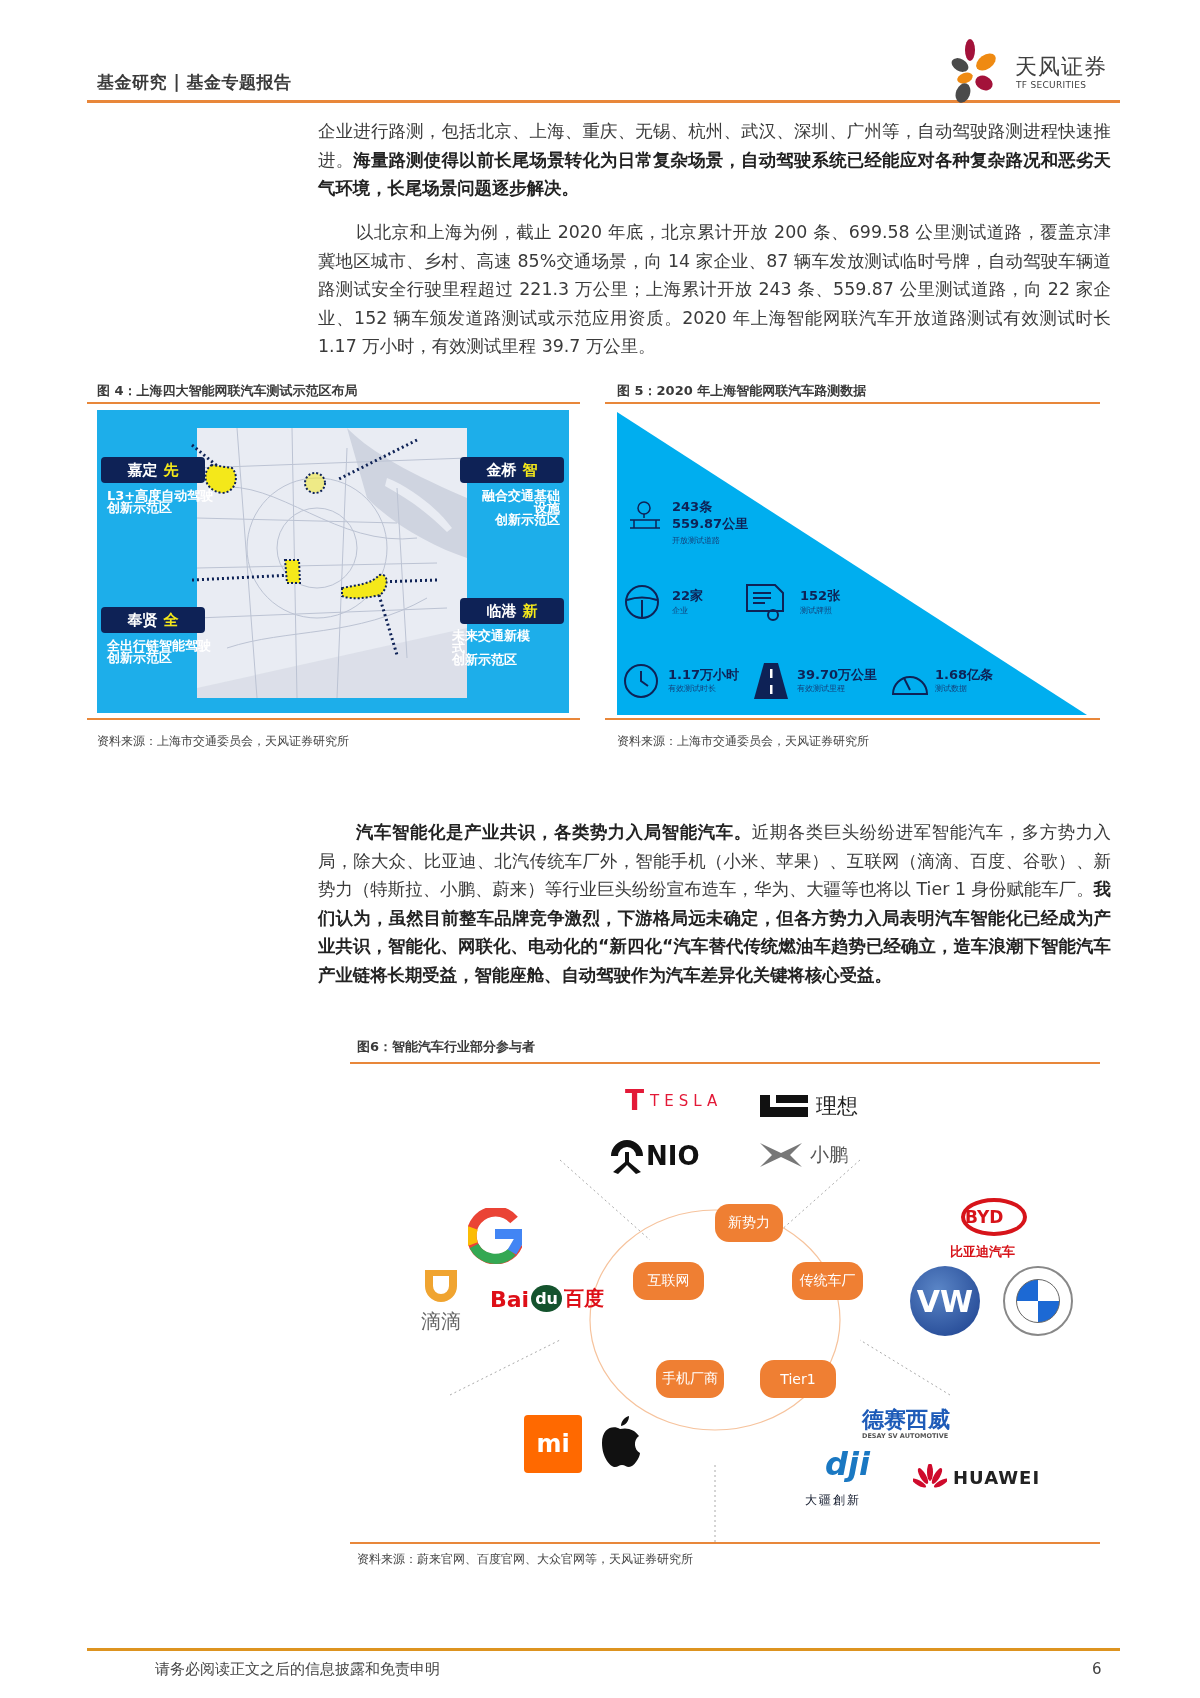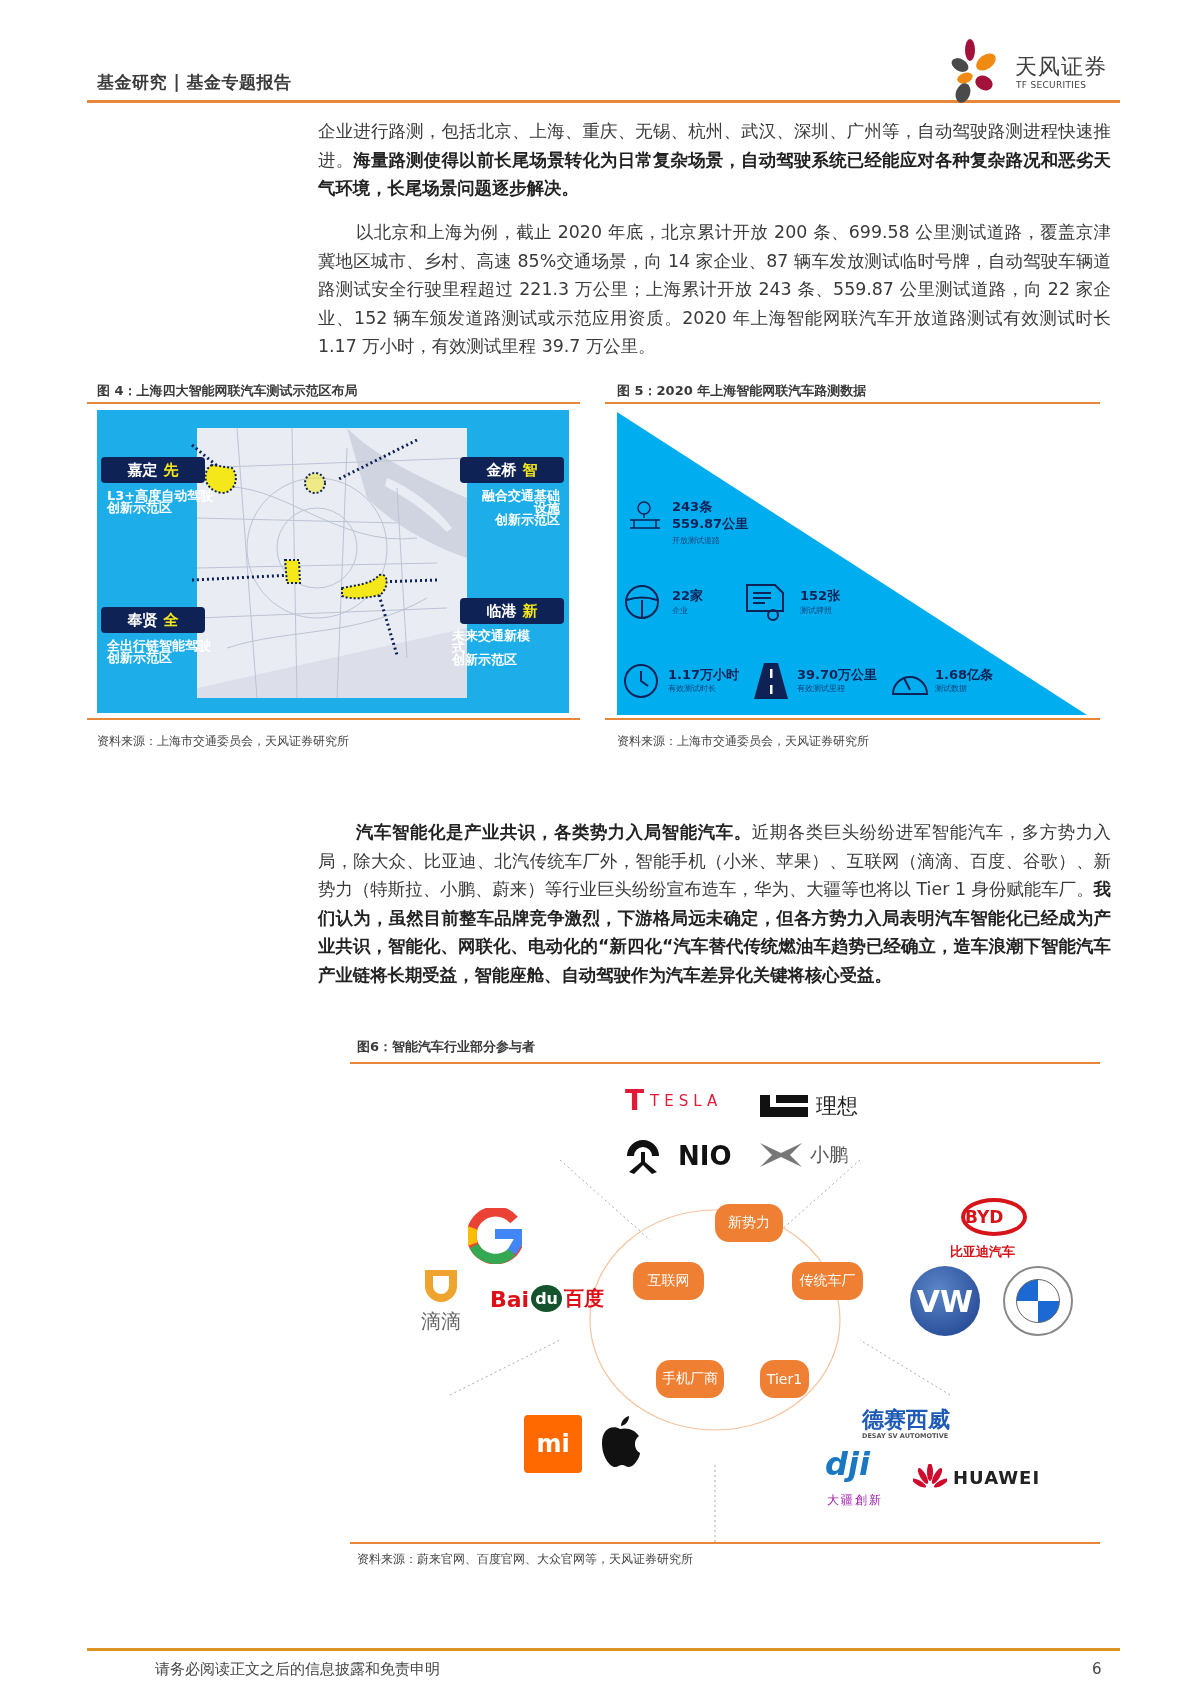--- a/index.html
+++ b/index.html
@@ -219,33 +219,33 @@
       <path d="M600 330 L510 275"></path>
     <path d="M365 400 L365 480"></path>
   </g>
   <ellipse cx="365" cy="255" rx="125" ry="110" stroke="#f6c39d" stroke-width="1.2" fill="none"></ellipse>
 </svg>
 
 <div class="abs node" style="left:715px;top:1204px">新势力</div>
 <div class="abs node" style="left:633px;top:1262px;width:71px">互联网</div>
 <div class="abs node" style="left:792px;top:1262px;width:71px">传统车厂</div>
 <div class="abs node" style="left:656px;top:1360px;width:68px">手机厂商</div>
-<div class="abs node" style="left:760px;top:1360px;width:49px">Tier1</div>
+<div class="abs node" style="left:760px;top:1360px;width:76px">Tier1</div>
 
 <div class="abs" style="left:625px;top:1087px;display:flex;align-items:center;gap:6px">
   <span style="color:#e31937;font-size:28px;font-weight:bold;line-height:1">T</span>
   <span style="color:#e31937;font-size:15px;letter-spacing:5px">TESLA</span>
 </div>
 <div class="abs" style="left:760px;top:1092px;display:flex;align-items:center;gap:6px">
   <svg width="50" height="22" viewBox="0 0 50 22">
       <path d="M0 0 L10 0 L10 12 L48 12 L48 22 L0 22 Z M16 0 L48 0 L48 8 L16 8 Z" fill="#111"></path>
     </svg>
   <span style="font-size:21px;color:#222">理想</span>
 </div>
-<div class="abs" style="left:624px;top:1138px;display:flex;align-items:center;gap:16px">
+<div class="abs" style="left:608px;top:1138px;display:flex;align-items:center;gap:0">
   <svg width="38" height="36" viewBox="0 0 38 36">
       <path d="M3 18 A16 16 0 0 1 35 18 L28 18 A9 9 0 0 0 10 18 Z M17 14 L21 14 L21 24 L33 34 L28 36 L19 27 L10 36 L5 34 L17 24 Z" fill="#111"></path>
     </svg>
   <span style="font-size:26px;font-weight:bold;color:#111">NIO</span>
 </div>
 <div class="abs" style="left:760px;top:1142px;display:flex;align-items:center;gap:8px">
   <svg width="42" height="24" viewBox="0 0 42 24">
       <path d="M0 0 L21 10 L42 0 L30 12 L42 24 L21 14 L0 24 L12 12 Z" fill="#777"></path>
     </svg>
   <span style="font-size:19px;color:#555">小鹏</span>
@@ -283,21 +283,21 @@
 <div class="abs" style="left:524px;top:1415px;width:58px;height:58px;background:#ff6900;border-radius:4px;display:flex;align-items:center;justify-content:center">
   <span style="color:#fff;font-size:24px;font-weight:bold">mi</span>
 </div>
 <svg class="abs" style="left:598px;top:1415px" width="44" height="54" viewBox="0 0 44 54">
   <path d="M22 14 C16 10 4 12 4 28 C4 42 12 52 17 52 C20 52 21 50 24 50 C27 50 28 52 31 52 C36 52 42 42 42 38 C36 35 35 25 41 21 C37 15 30 12 22 14 Z M23 11 C23 6 27 2 31 1 C31 6 28 10 23 11 Z" fill="#111"></path>
 </svg>
 
 <div class="abs" style="left:862px;top:1405px;font-size:22px;font-weight:bold;color:#1e5bb8">德赛西威</div>
 <div class="abs" style="left:862px;top:1432px;font-size:6.5px;font-weight:bold;color:#555">DESAY SV AUTOMOTIVE</div>
 <div class="abs" style="left:825px;top:1448px;font-size:32px;font-weight:bold;font-style:italic;color:#1a78c2;line-height:1">dji</div>
-<div class="abs" style="left:827px;top:1492px;font-size:12px;color:#a21caf;letter-spacing:2px">大疆創新</div>
+<div class="abs" style="left:805px;top:1492px;font-size:12px;color:#0f172a;letter-spacing:2px">大疆創新</div>
 <div class="abs" style="left:913px;top:1464px;display:flex;align-items:center;gap:6px">
   <svg width="34" height="26" viewBox="0 0 34 26">
     <g fill="#cf0a2c">
         <ellipse cx="17" cy="8" rx="3" ry="9"></ellipse>
         <ellipse cx="10" cy="12" rx="3" ry="9" transform="rotate(-30 10 12)"></ellipse>
         <ellipse cx="24" cy="12" rx="3" ry="9" transform="rotate(30 24 12)"></ellipse>
         <ellipse cx="6" cy="19" rx="2.5" ry="8" transform="rotate(-60 6 19)"></ellipse>
         <ellipse cx="28" cy="19" rx="2.5" ry="8" transform="rotate(60 28 19)"></ellipse>
       </g>
   </svg>

